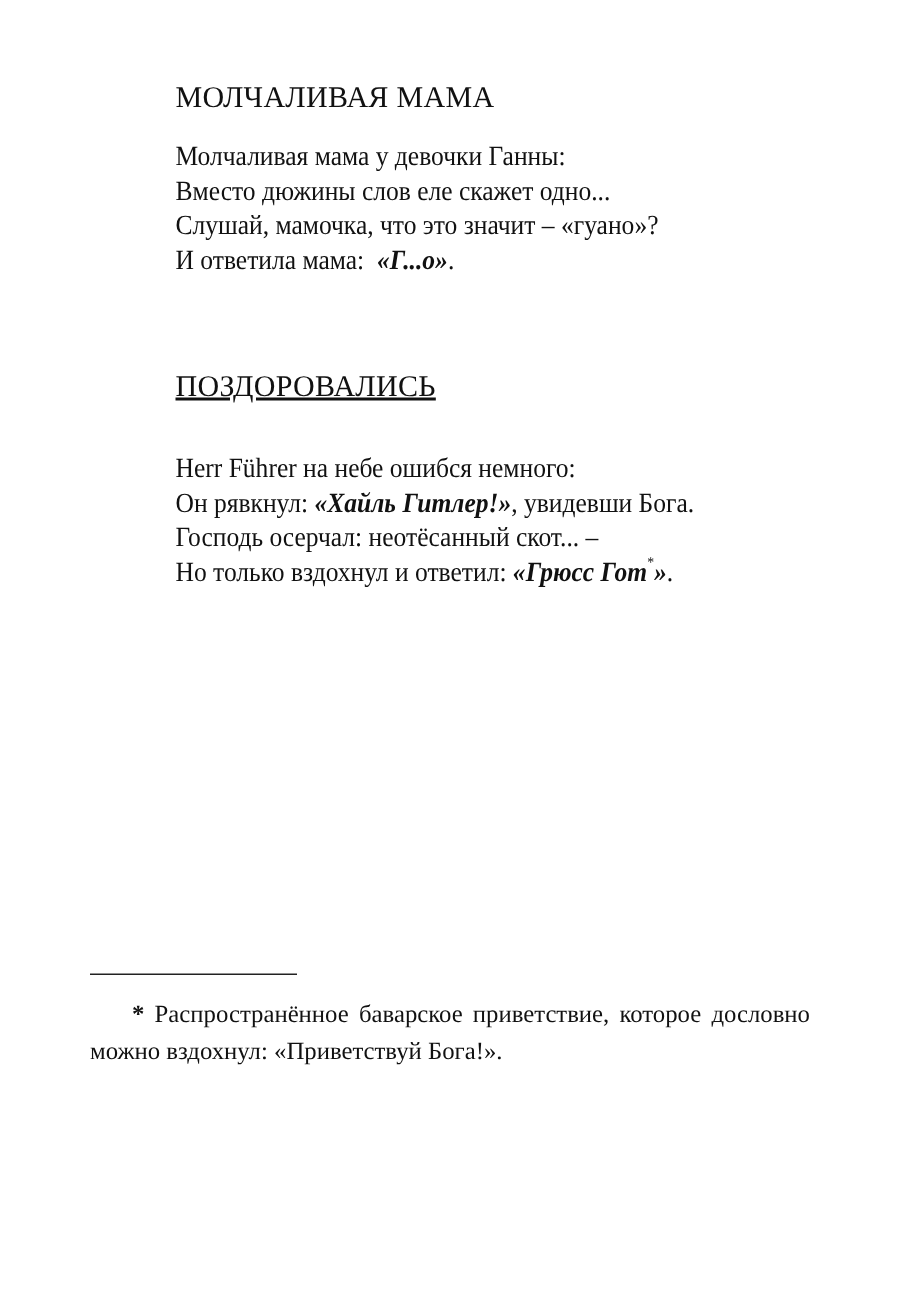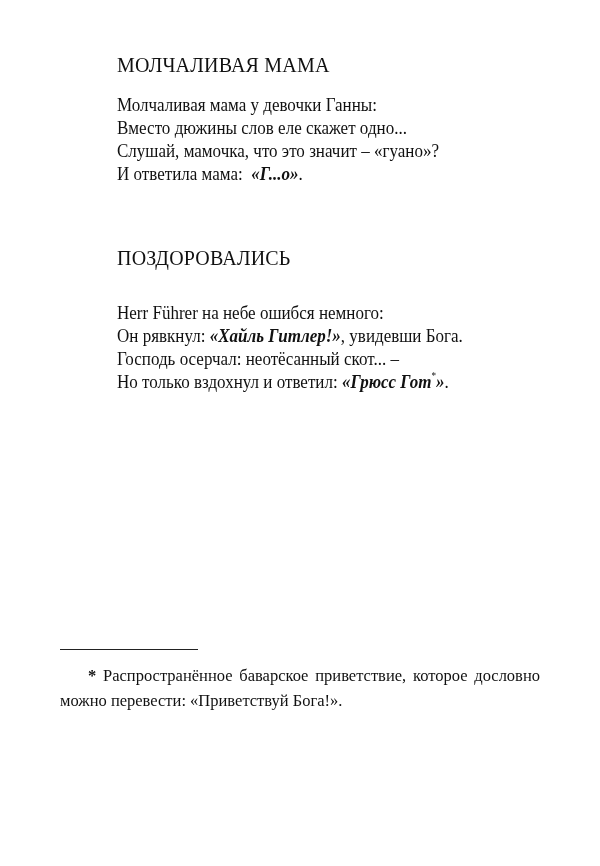--- a/index.html
+++ b/index.html
@@ -19,21 +19,21 @@
       position: absolute;
       left: 117px;
       margin: 0;
       font-weight: normal;
       font-size: 20px;
       letter-spacing: 0.2px;
       line-height: 1;
       white-space: nowrap;
     }
     .h1 { top: 55px; }
-    .h2 { top: 248px; }
+    .h2 { top: 248px; text-decoration: underline; }
 
     .verse {
       position: absolute;
       left: 117px;
       margin: 0;
       padding: 0;
       list-style: none;
       font-family: "Liberation Sans Narrow", "Liberation Serif", serif;
       font-size: 18.5px;
       line-height: 23px;
@@ -91,13 +91,13 @@
     <span style="white-space:pre">Он рявкнул: </span><span class="it">«Хайль Гитлер!»</span><span>, увидевши Бога.</span>
   </div>
   <div>Господь осерчал: неотёсанный скот... –</div>
   <div>
     <span style="white-space:pre">Но только вздохнул и ответил: </span><span class="it">«Грюсс Гот</span><sup>*</sup><span class="it">»</span><span>.</span>
   </div>
 </div>
 
 <div class="footnote-rule"></div>
 
-<p class="footnote"><span class="star">*</span><span> Распространённое баварское приветствие, которое дословно можно перевести: «Приветствуй Бога!».</span></p>
+<p class="footnote"><span class="star">*</span><span> Распространённое баварское приветствие, которое дословно можно вздохнул: «Приветствуй Бога!».</span></p>
 
 </body></html>

